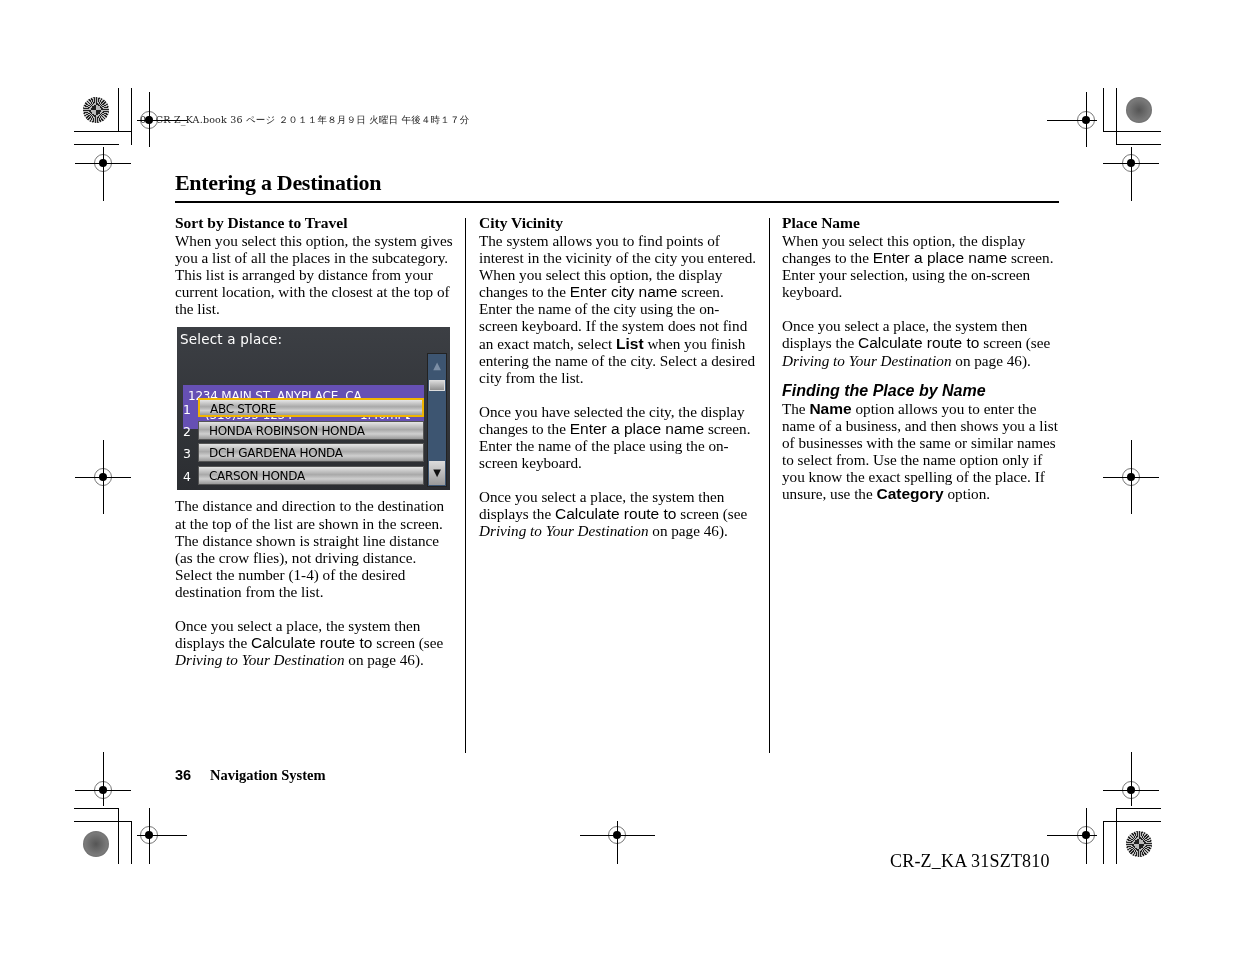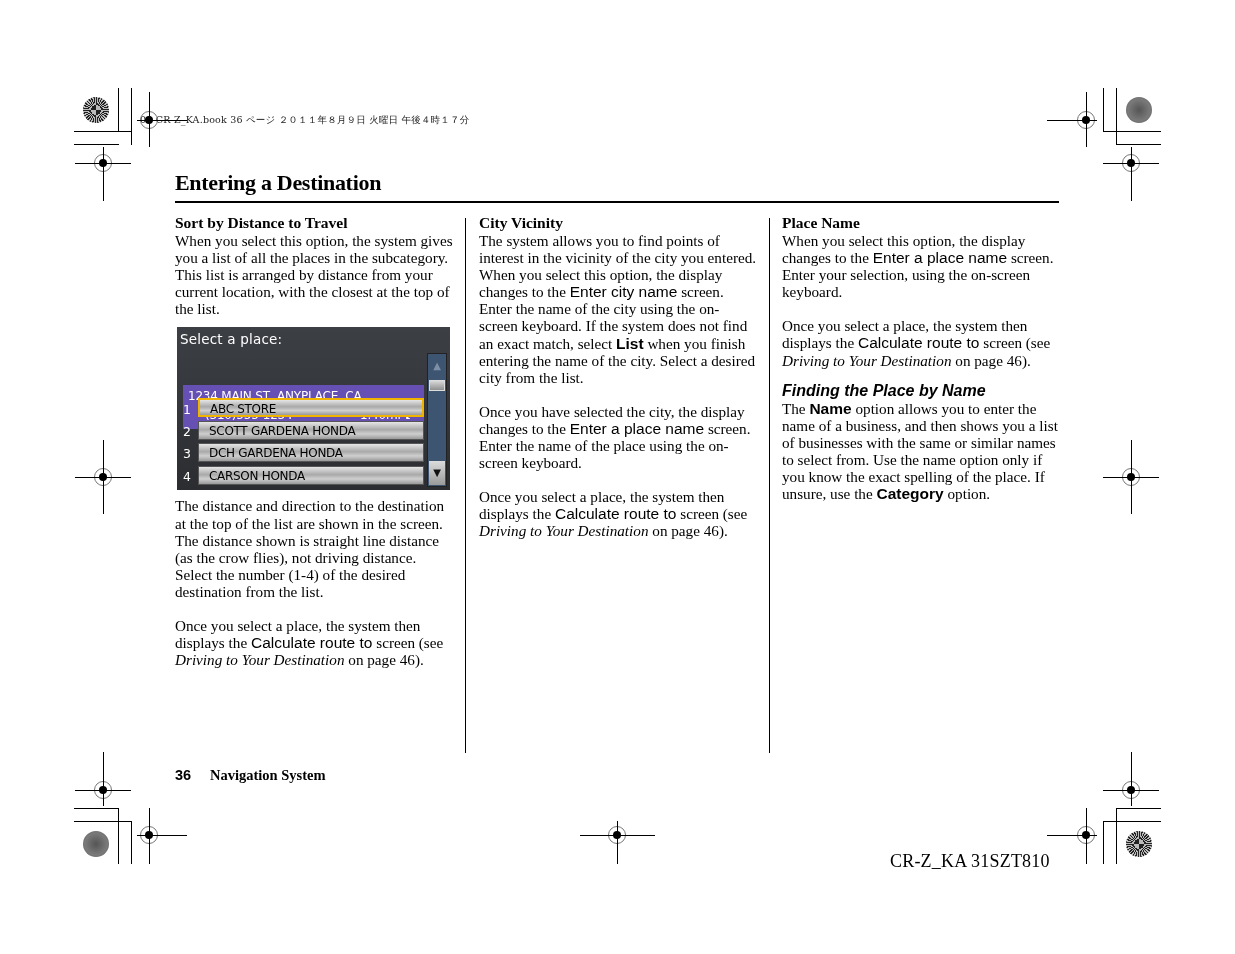--- a/index.html
+++ b/index.html
@@ -136,21 +136,21 @@
     <span class="l1">1234 MAIN ST, ANYPLACE, CA</span>
     <span class="l2">(310)555-1234</span>
     <span class="dist">1.40mi ↙</span>
   </div>
   <span class="row-num" style="top:75px;">1</span>
   <div class="row-btn sel" style="top:71px;">
       <span>ABC STORE</span>
     </div>
   <span class="row-num" style="top:97px;">2</span>
   <div class="row-btn" style="top:94px;">
-      <span>SCOTT GARDENA HONDA</span>
+      <span>HONDA ROBINSON HONDA</span>
     </div>
   <span class="row-num" style="top:119px;">3</span>
   <div class="row-btn" style="top:116px;">
       <span>DCH GARDENA HONDA</span>
     </div>
   <span class="row-num" style="top:142px;">4</span>
   <div class="row-btn" style="top:139px;">
       <span>CARSON HONDA</span>
     </div>
   <div class="scroll">

